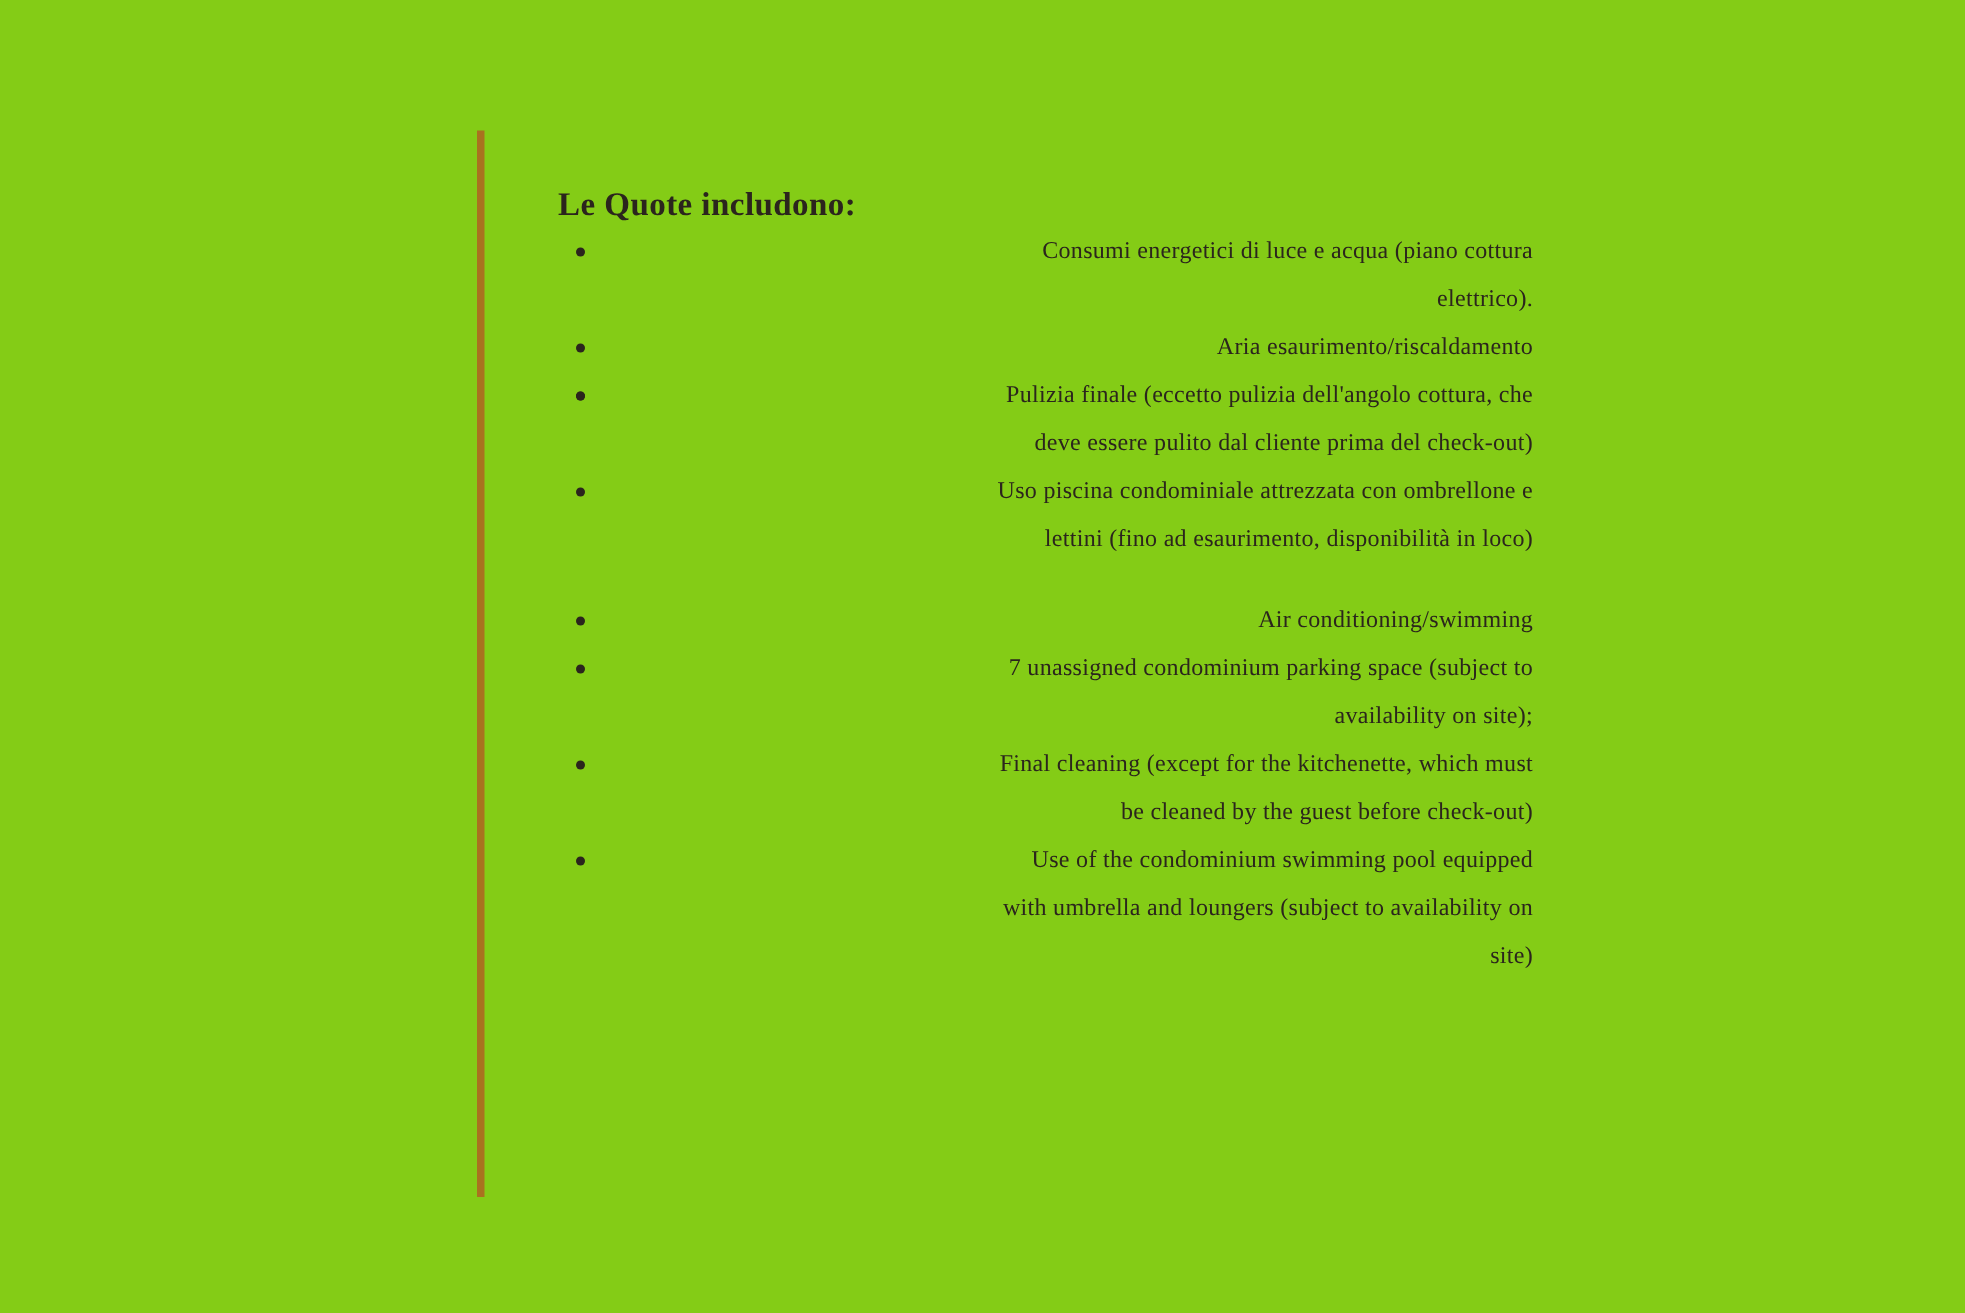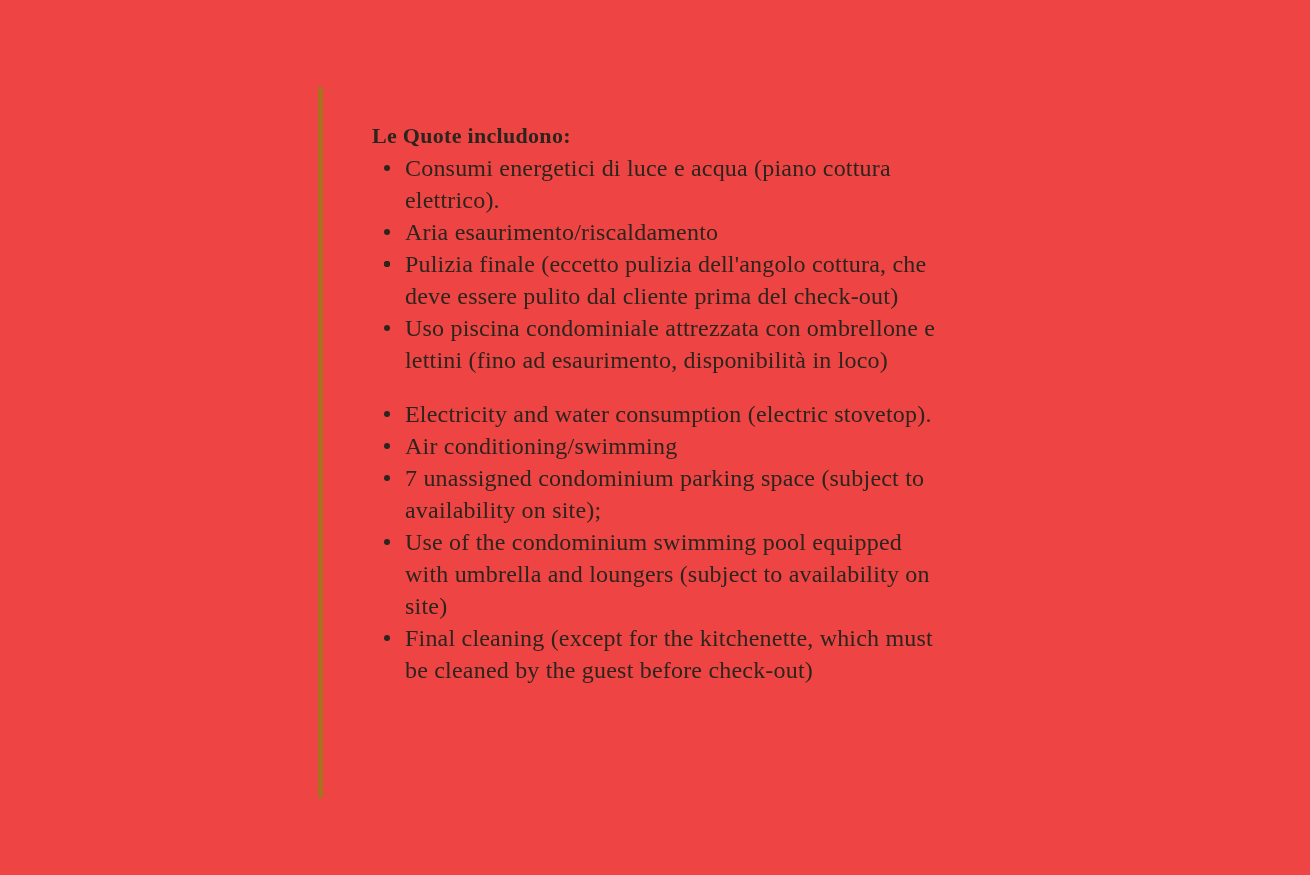--- a/index.html
+++ b/index.html
@@ -3,21 +3,21 @@
 <meta charset="utf-8">
 <style>
   html, body {
     margin: 0;
     padding: 0;
   }
   .page {
     position: relative;
     width: 1310px;
     height: 875px;
-    background: #ef4444;
+    background: #84cc16;
     font-family: "Liberation Serif", "DejaVu Serif", serif;
     color: #2b251d;
     overflow: hidden;
   }
   .accent-line {
     position: absolute;
     left: 318px;
     top: 87px;
     width: 5px;
     height: 711px;
@@ -40,23 +40,24 @@
     margin-top: 22px;
   }
   ul.bullet-list {
     list-style: none;
     margin: 0;
     padding: 0;
   }
   ul.bullet-list li {
     position: relative;
     padding-left: 33px;
-    font-size: 24px;
+    font-size: 16px;
     line-height: 32px;
     letter-spacing: 0.2px;
+    text-align: right;
   }
   .bullet-dot {
     position: absolute;
     left: 12px;
     top: 13px;
     width: 6px;
     height: 6px;
     border-radius: 50%;
     background: #2b251d;
   }
@@ -98,39 +99,35 @@
           <span class="item-text">Uso piscina condominiale attrezzata con ombrellone e
 lettini (fino ad esaurimento, disponibilità in loco)</span>
         </li>
       </ul>
     </div>
 
     <div class="section">
       <ul class="bullet-list">
         <li>
           <span class="bullet-dot"></span>
-          <span class="item-text">Electricity and water consumption (electric stovetop).</span>
-        </li>
-        <li>
-          <span class="bullet-dot"></span>
           <span class="item-text">Air conditioning/swimming</span>
         </li>
         <li>
           <span class="bullet-dot"></span>
           <span class="item-text">7 unassigned condominium parking space (subject to
 availability on site);</span>
         </li>
         <li>
           <span class="bullet-dot"></span>
+          <span class="item-text">Final cleaning (except for the kitchenette, which must
+be cleaned by the guest before check-out)</span>
+        </li>
+        <li>
+          <span class="bullet-dot"></span>
           <span class="item-text">Use of the condominium swimming pool equipped
 with umbrella and loungers (subject to availability on
 site)</span>
-        </li>
-        <li>
-          <span class="bullet-dot"></span>
-          <span class="item-text">Final cleaning (except for the kitchenette, which must
-be cleaned by the guest before check-out)</span>
         </li>
       </ul>
     </div>
 
   </div>
 </div>
 
 </body></html>

